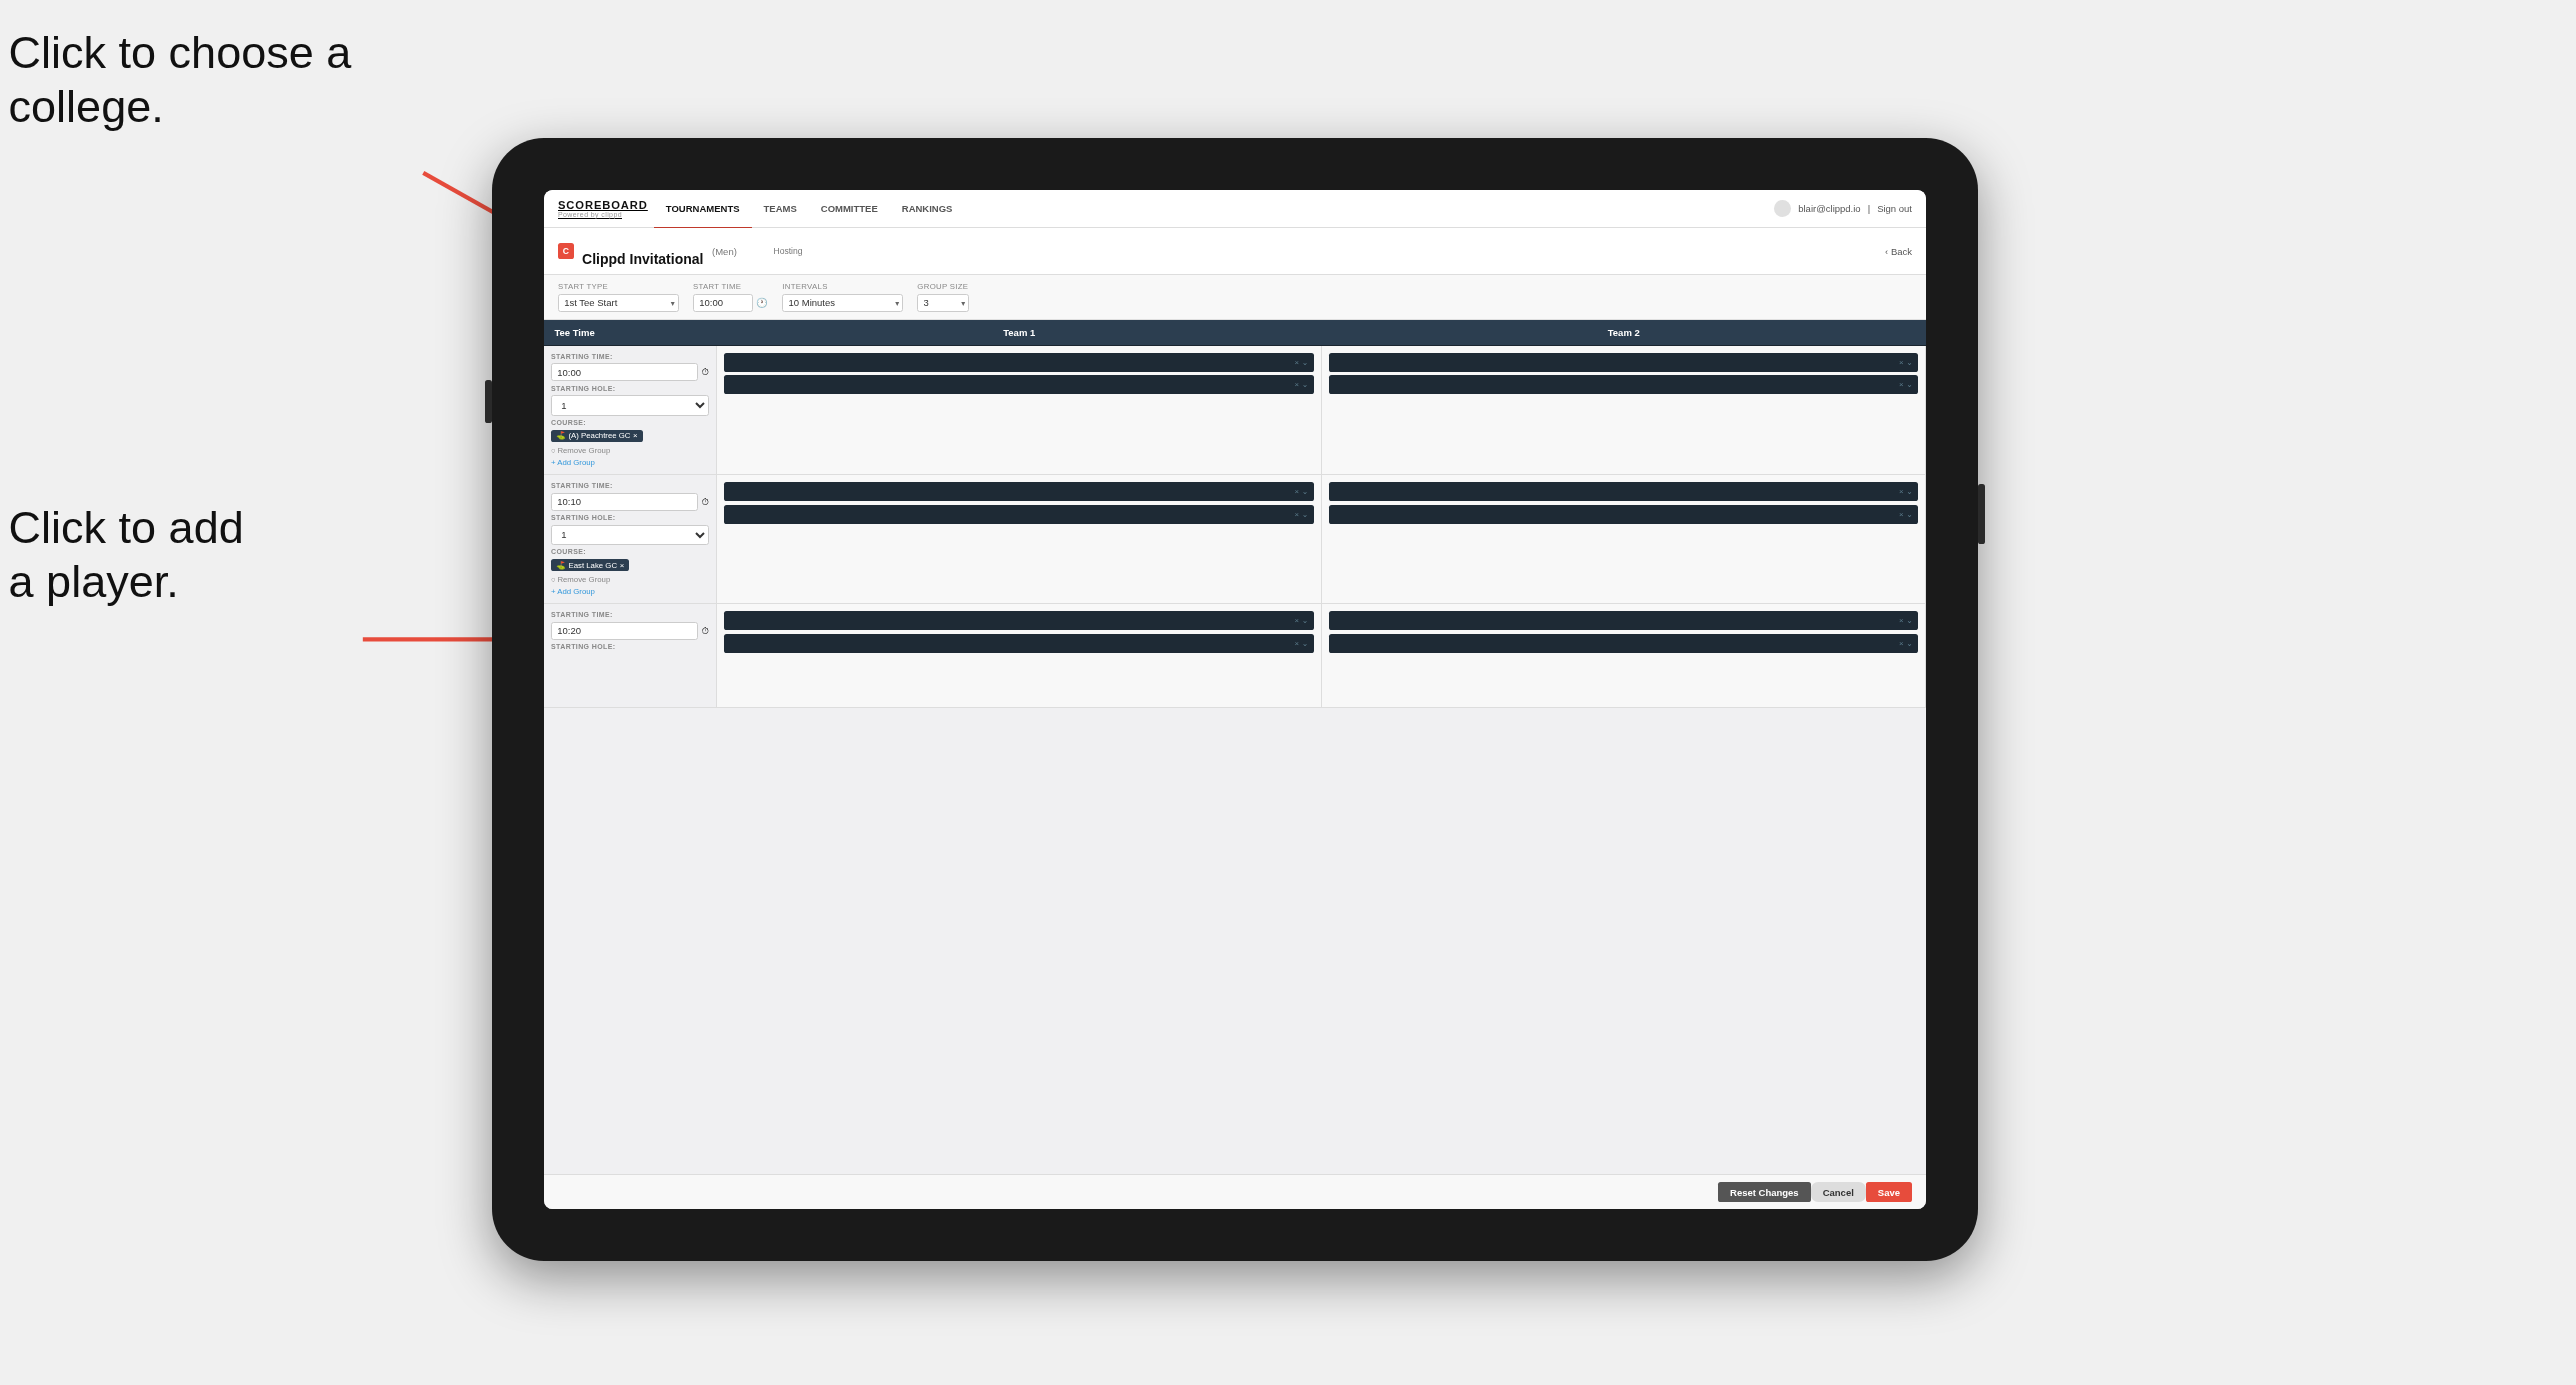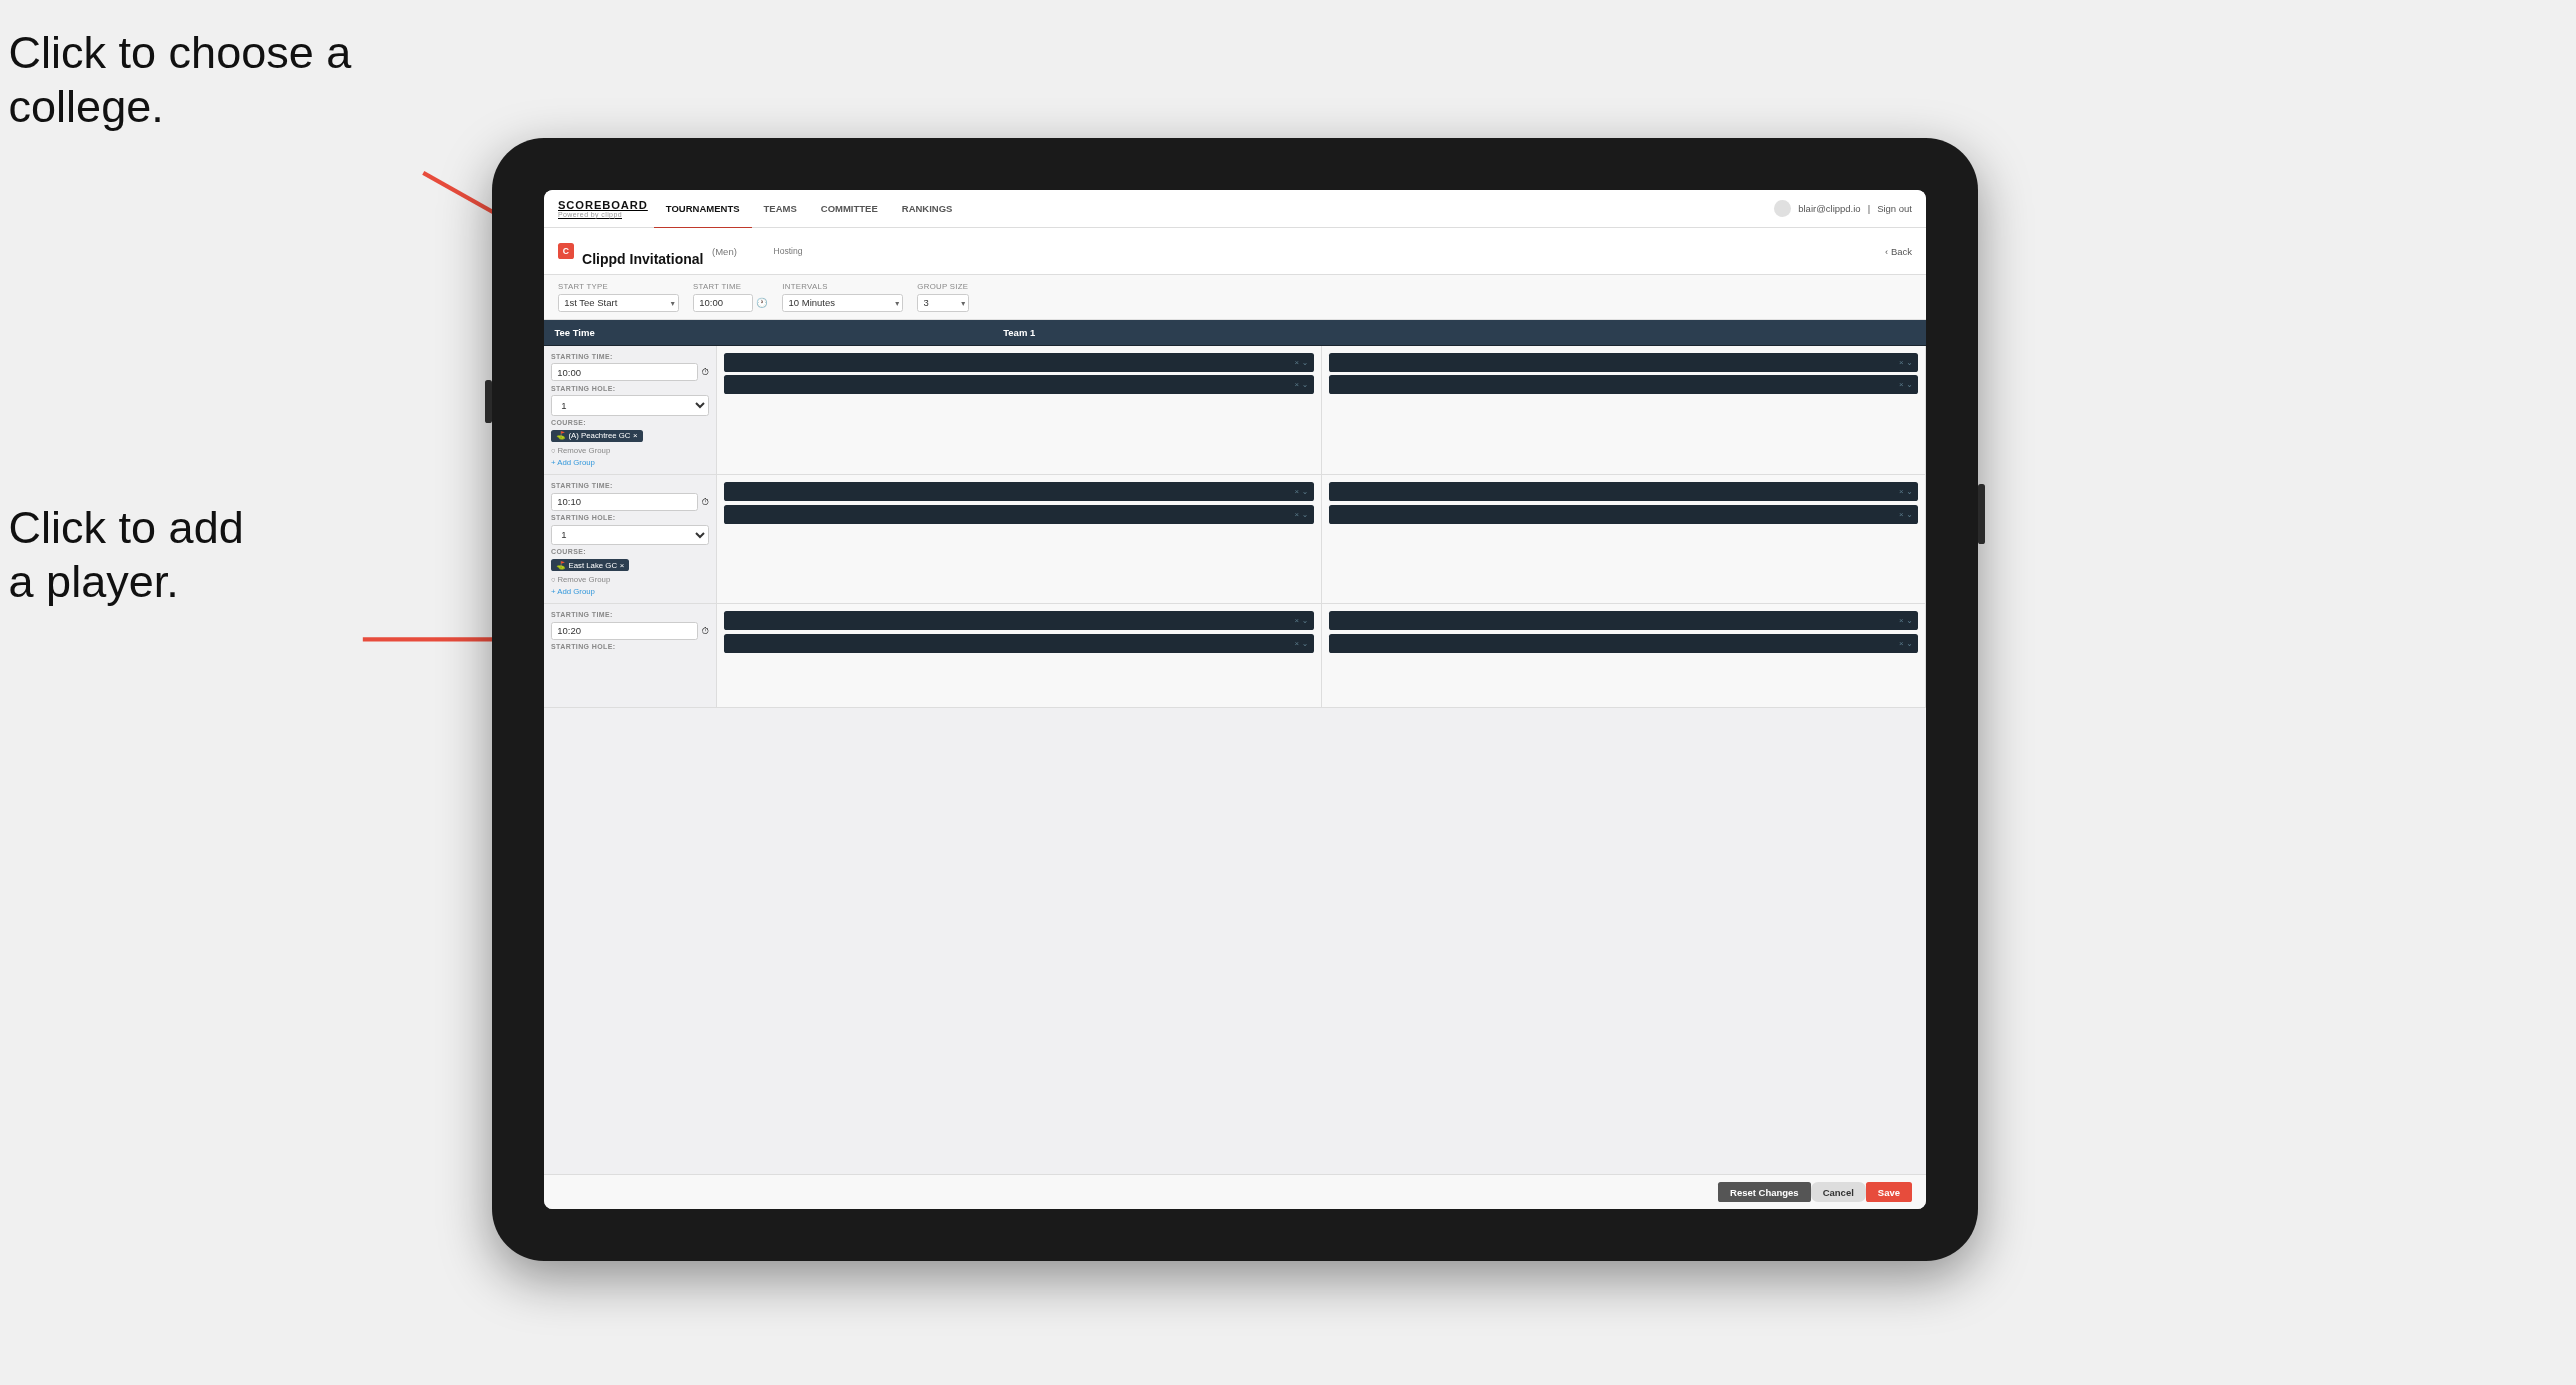--- a/index.html
+++ b/index.html
@@ -493,20 +493,21 @@
             </select>
           </div>
         </div>
       </div>
 
       <div class="main-content">
 
         <div class="table-header">
           <div class="th-cell">Tee Time</div>
           <div class="th-cell">Team 1</div>
+          <div class="th-cell">Team 2</div>
         </div>
 
         <div class="group-row">
           <div class="group-meta">
             <div class="meta-label">STARTING TIME:</div>
             <div class="meta-input-wrap">
               <input type="text" class="meta-input" value="10:00" style="">
               <span>⏱</span>
             </div>
             <div class="meta-label">STARTING HOLE:</div>

